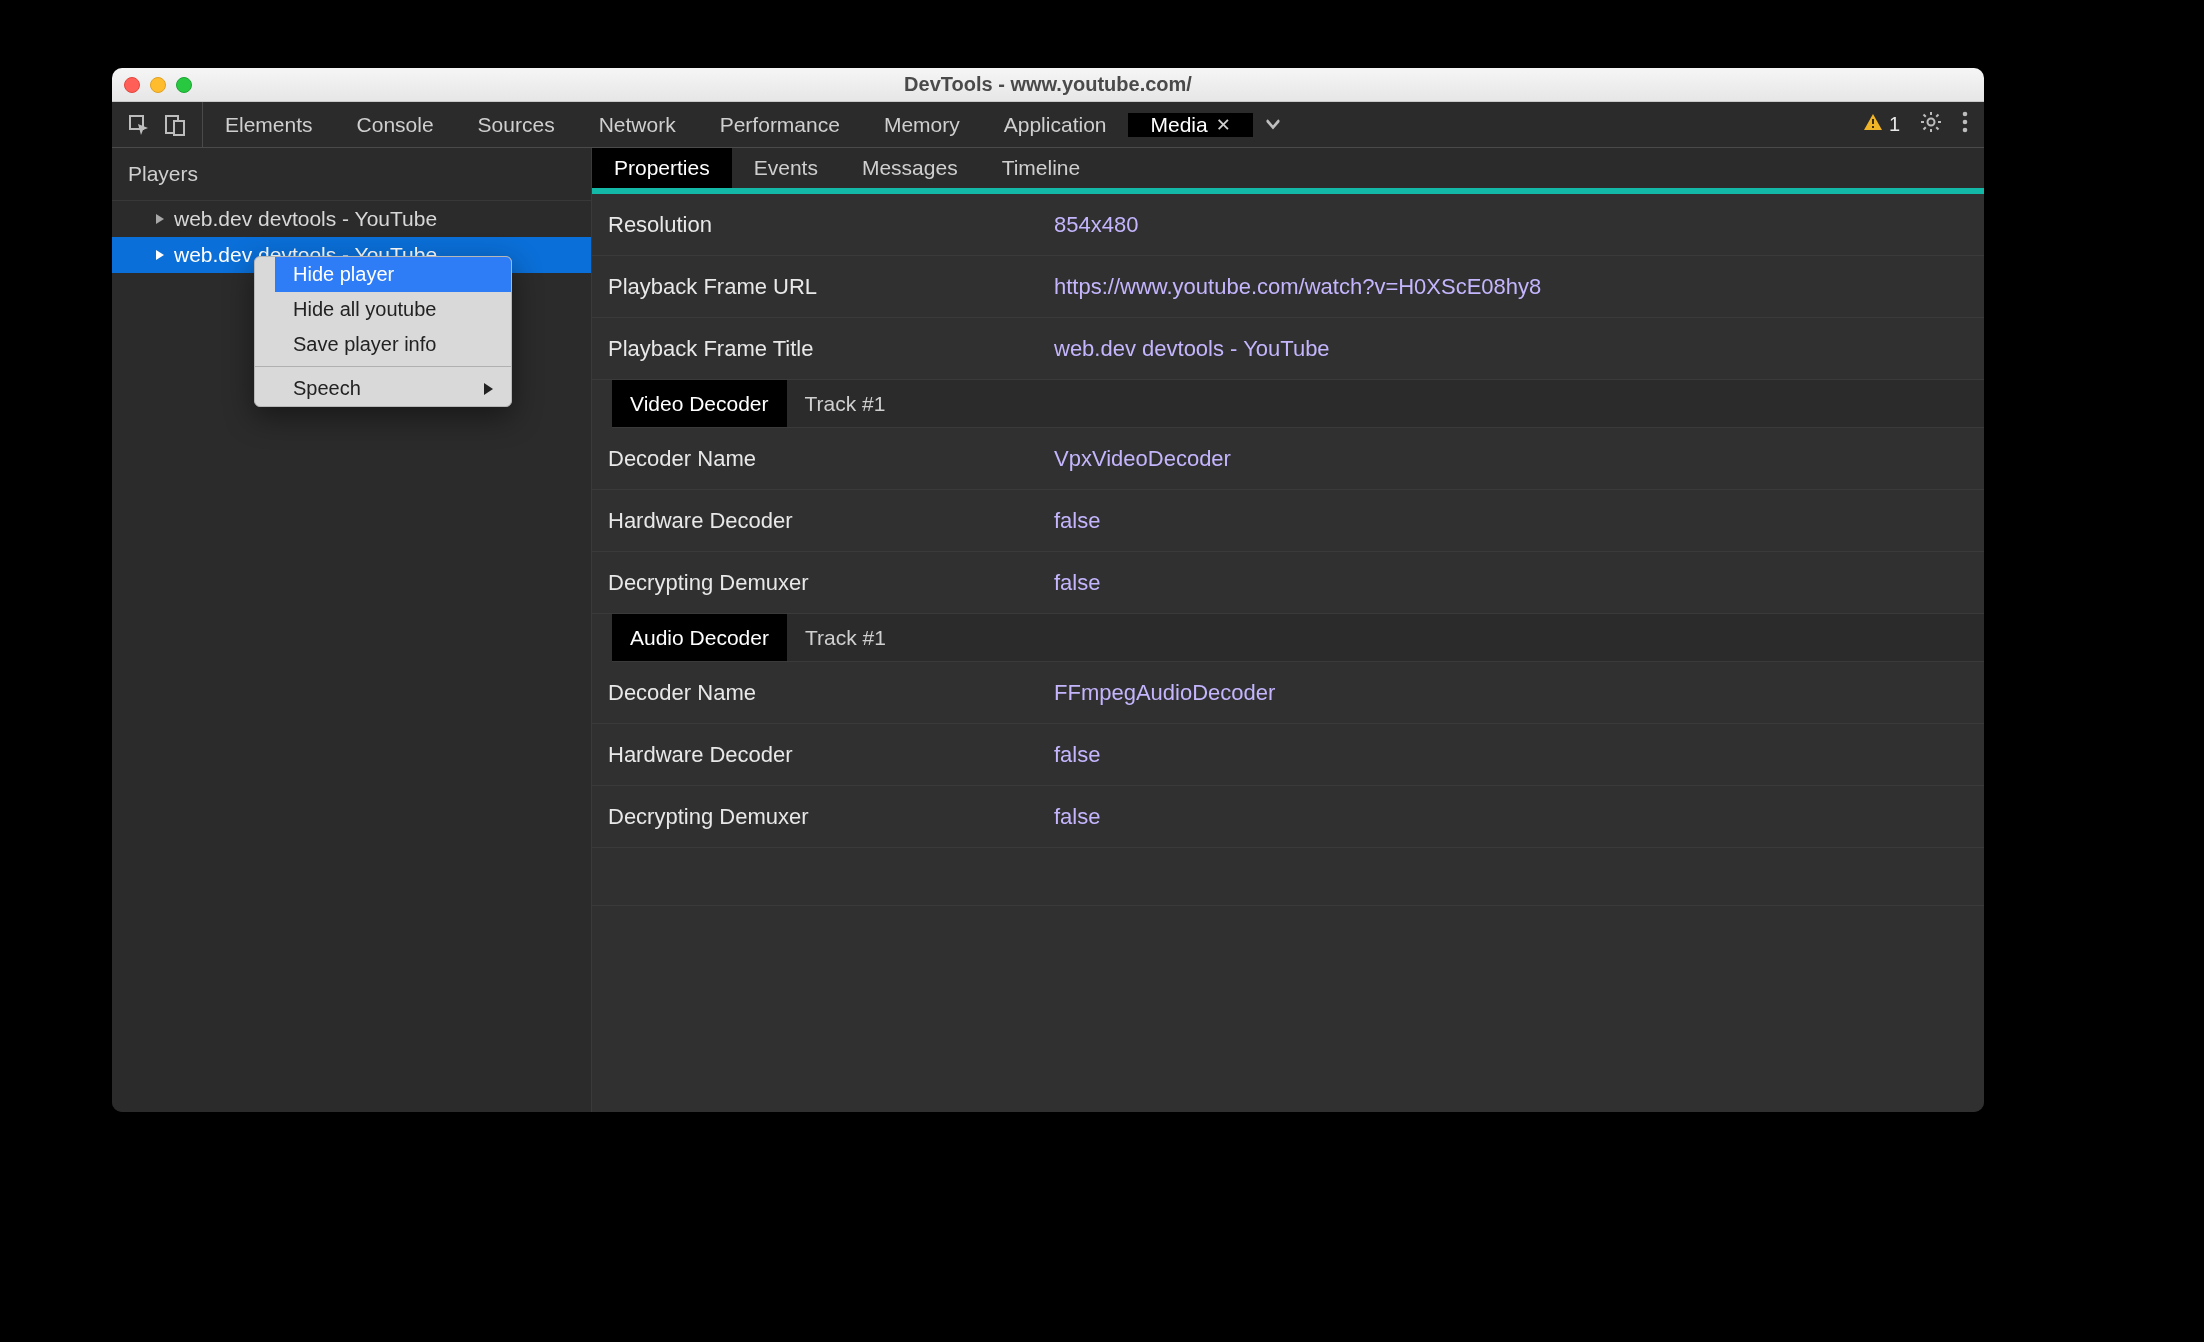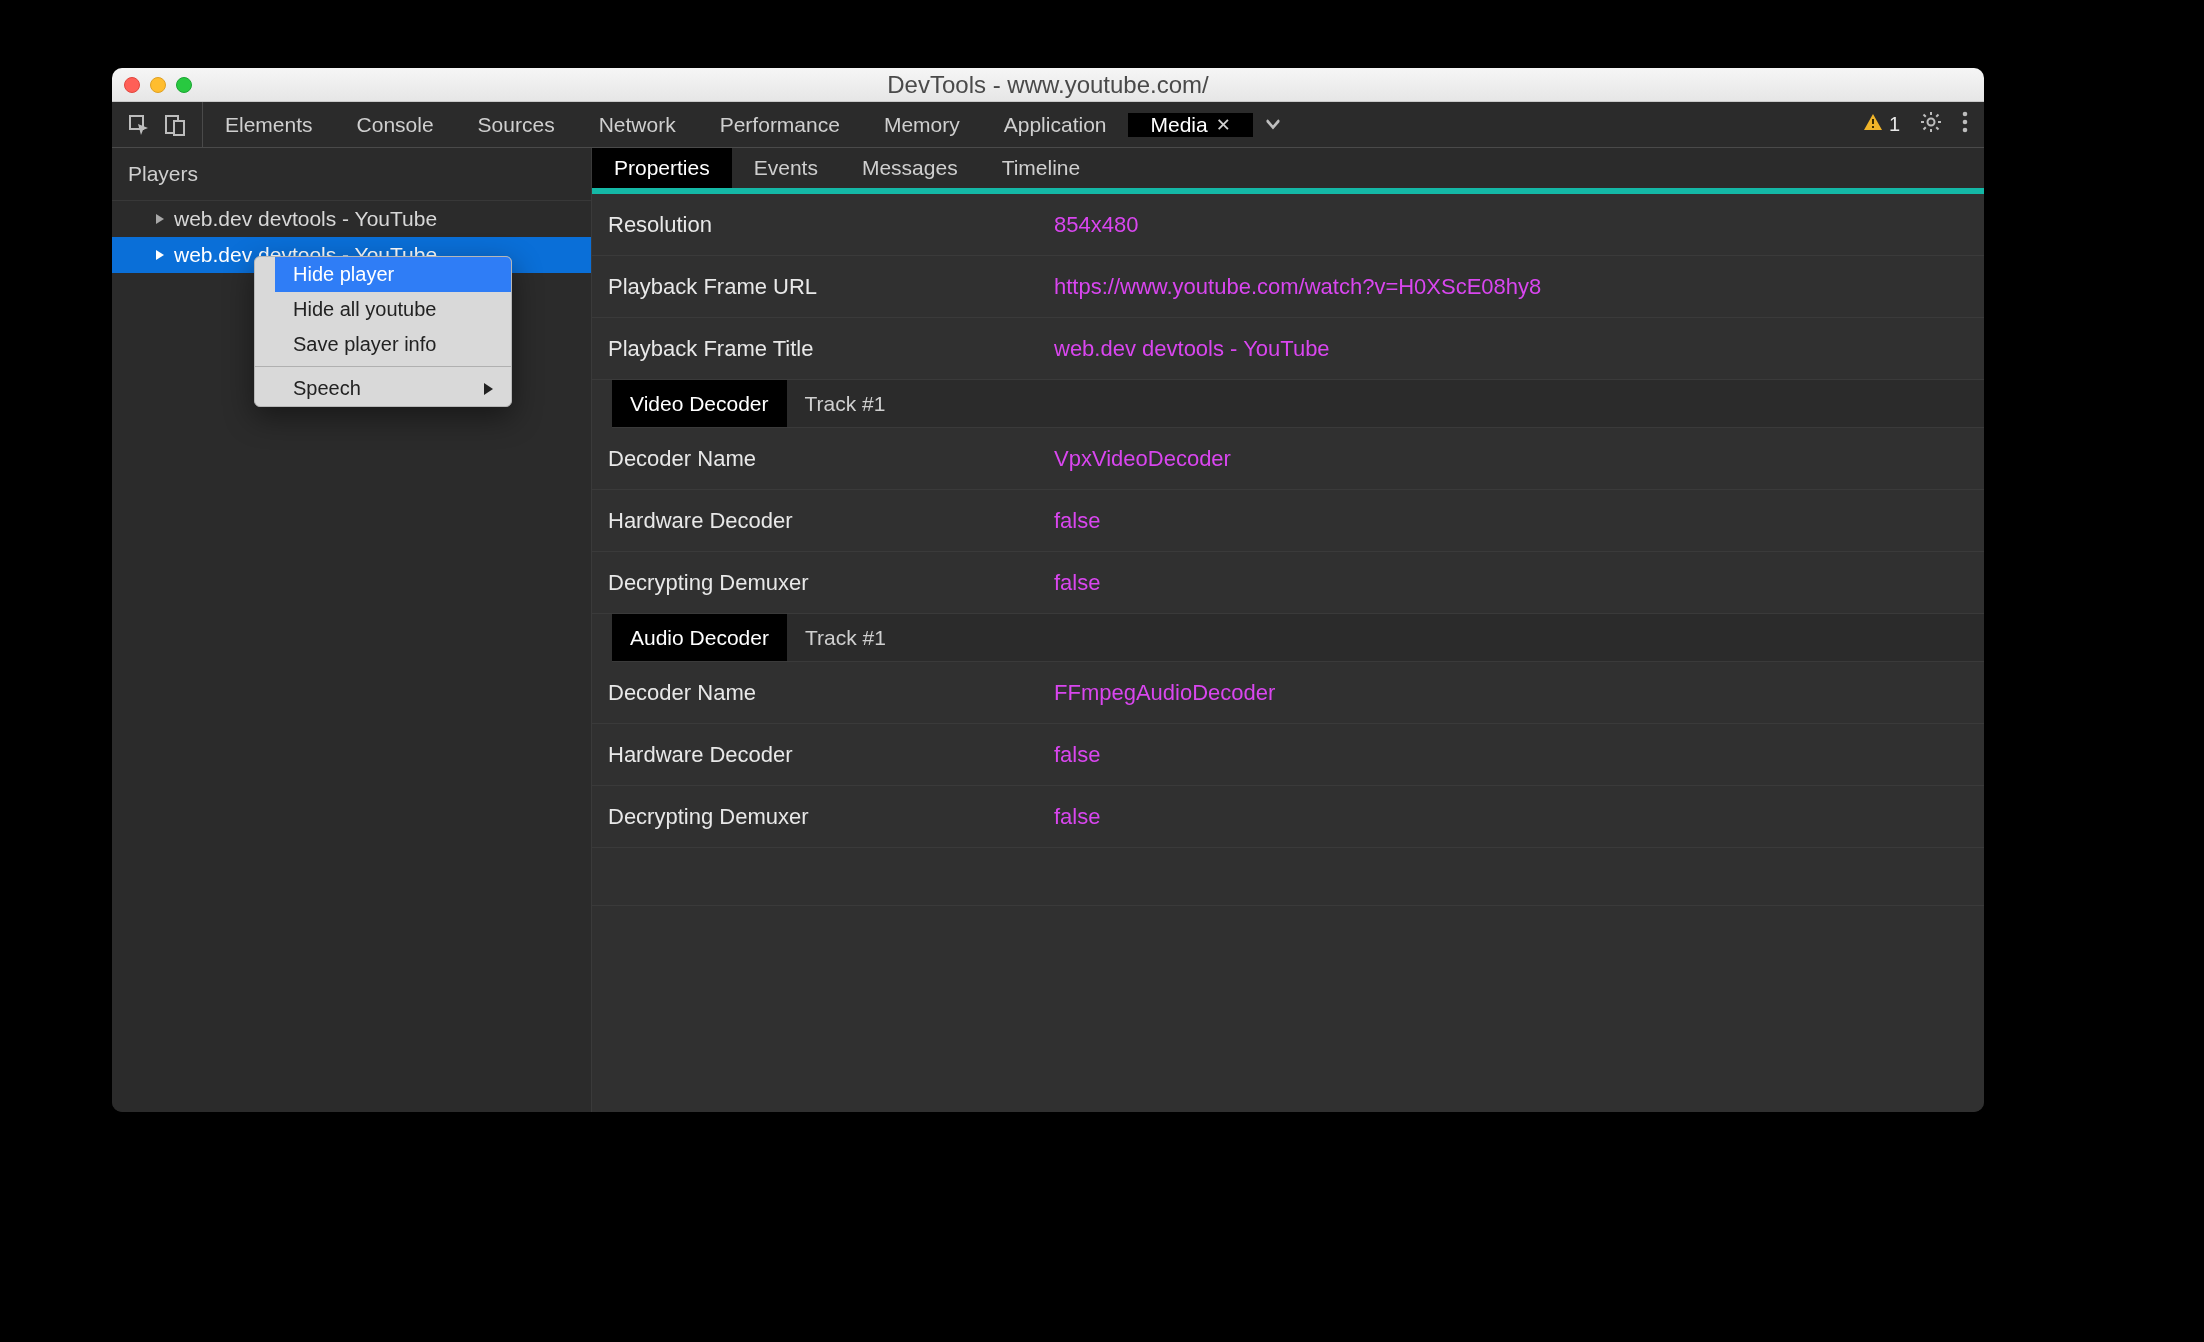--- a/index.html
+++ b/index.html
@@ -42,22 +42,22 @@
     display: flex;
     gap: 10px;
   }
   .tl { width: 16px; height: 16px; border-radius: 50%; }
   .tl.red { background: #ff5f57; border: 1px solid #e1463e; }
   .tl.yellow { background: #ffbd2e; border: 1px solid #dfa023; }
   .tl.green { background: #28c940; border: 1px solid #1ba533; }
   .titlebar-title {
     margin: 4px auto;
     color: #4a4a4a;
-    font-size: 24px;
-    font-weight: 400;
+    font-size: 20px;
+    font-weight: 700;
   }
   .toolbar {
     height: 46px;
     background: #2b2b2b;
     border-bottom: 1px solid #4a4a4a;
     display: flex;
     align-items: stretch;
     flex: 0 0 auto;
   }
   .tool-icons {
@@ -224,21 +224,21 @@
     gap: 36px;
   }
   .prop-key {
     width: 426px;
     padding-left: 16px;
     color: #e8e8e8;
     font-size: 22px;
   }
   .prop-val {
     flex: 1 1 auto;
-    color: #d946ef;
+    color: #c4b5fd;
     font-size: 22px;
   }
   .section-row {
     display: flex;
     align-items: stretch;
     height: 48px;
     background: #2b2b2b;
     border-bottom: 1px solid #3a3a3a;
     margin-left: 20px;
   }

